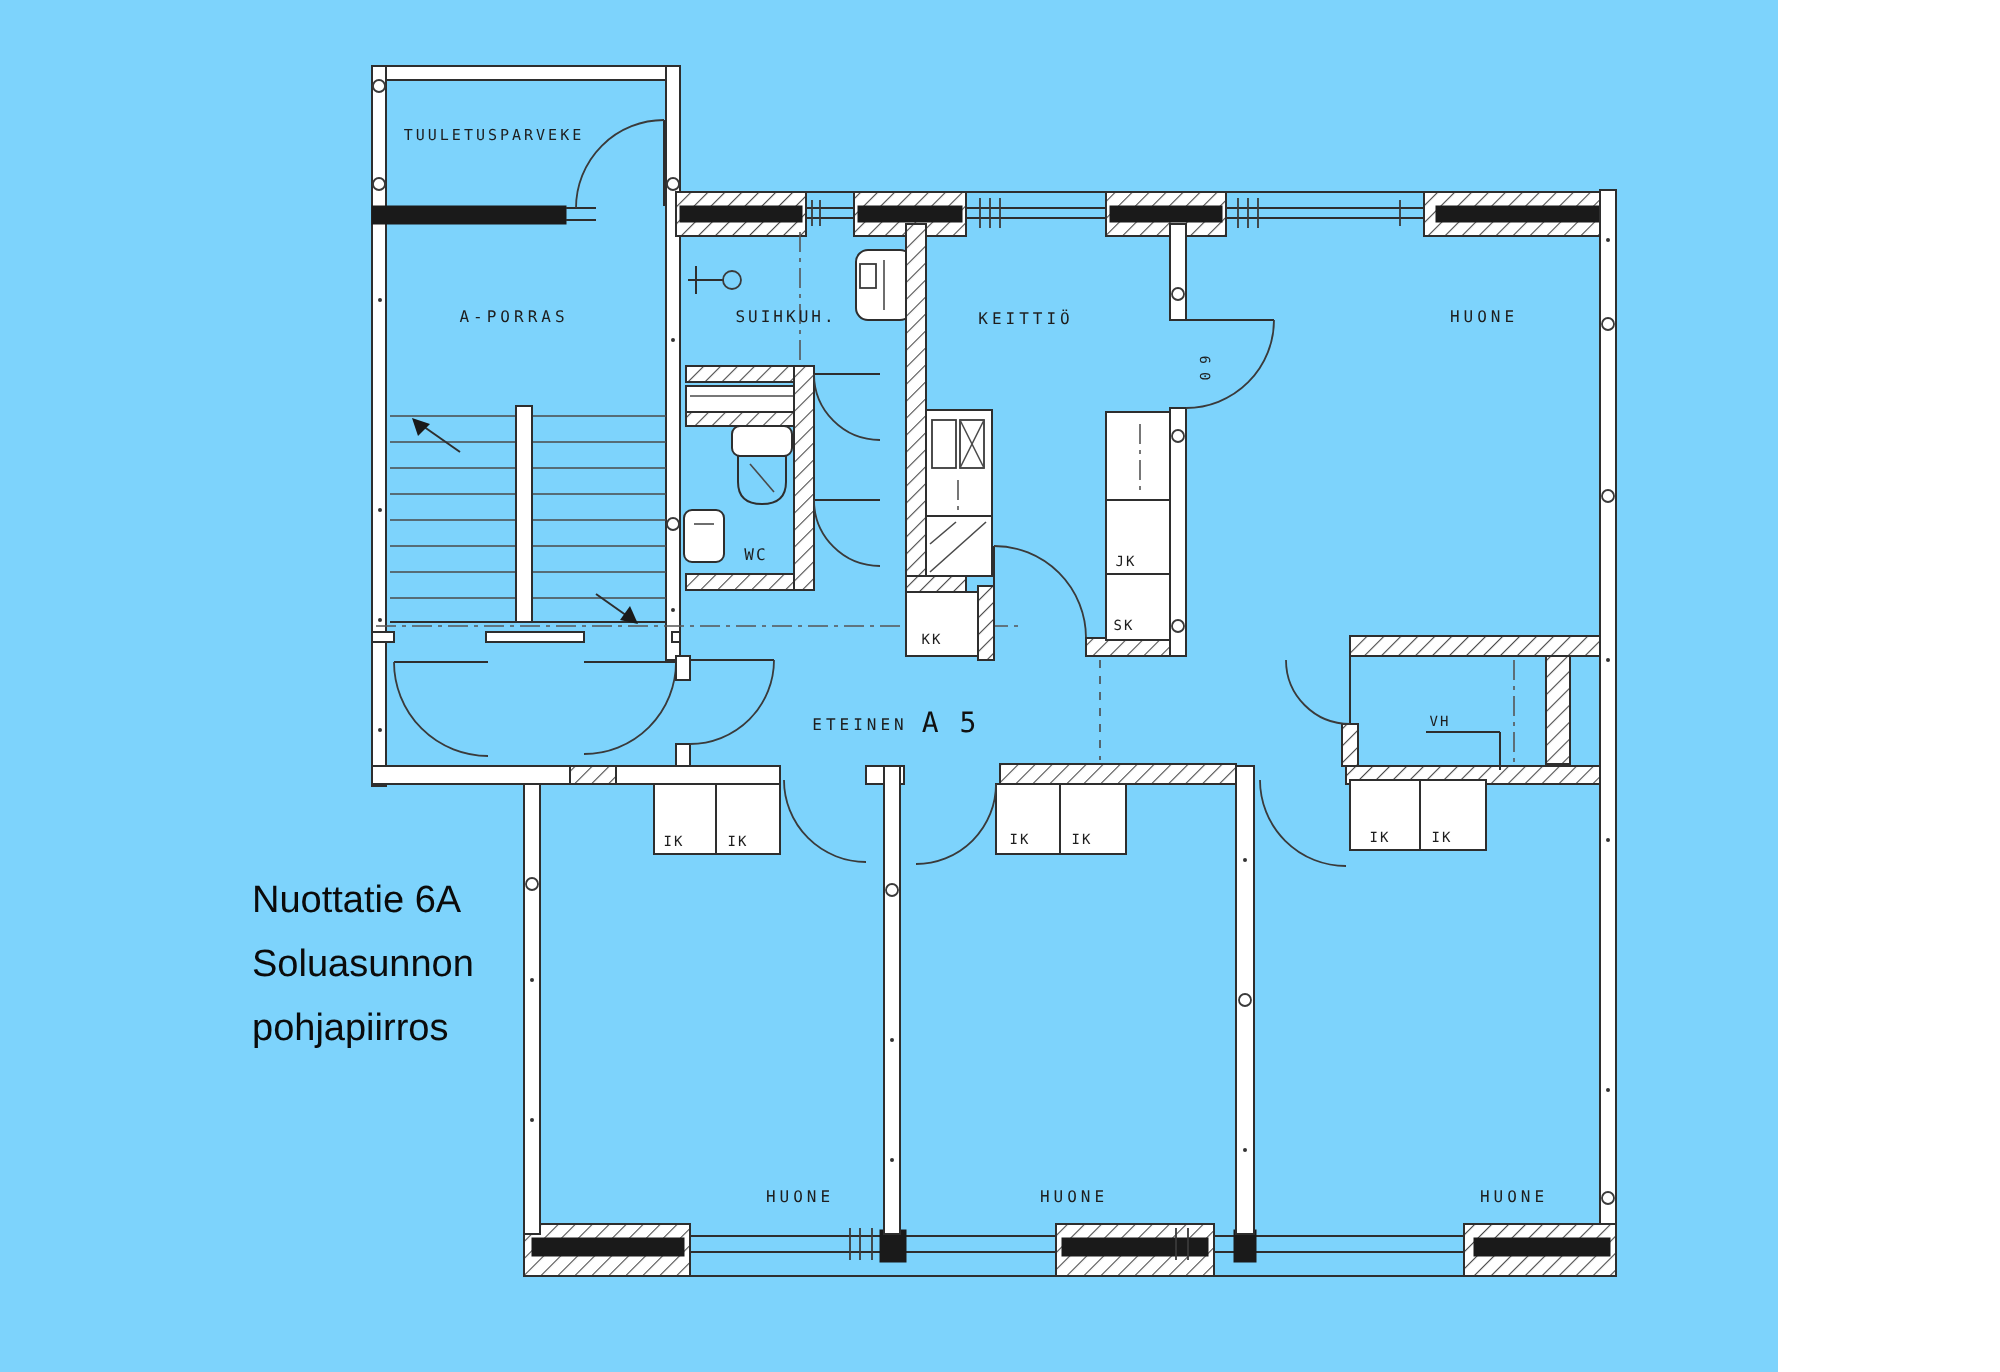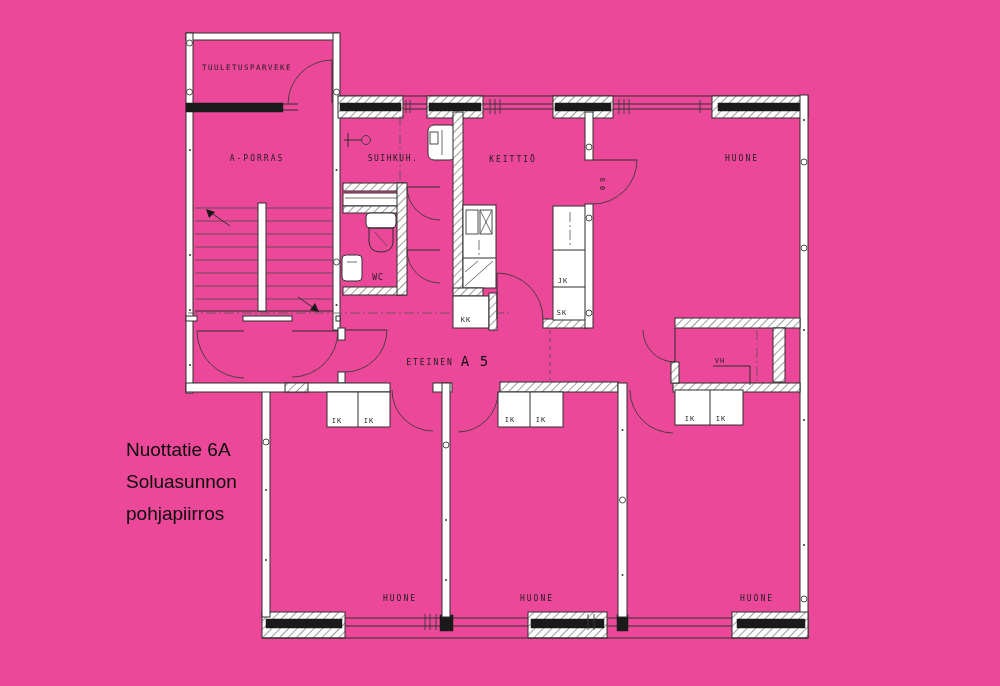--- a/index.html
+++ b/index.html
@@ -1,16 +1,16 @@
 <!DOCTYPE html>
 <html><head>
 <meta charset="utf-8">
 <style>
   html,body{margin:0;padding:0;background:#ffffff;}
-  .canvas{position:relative;width:1000px;height:686px;background:#ec4899;overflow:hidden;
+  .canvas{position:relative;width:889px;height:686px;background:#7dd3fc;overflow:hidden;
           font-family:"Liberation Sans", sans-serif;}
   svg{position:absolute;left:0;top:0;}
   .lbl{font-family:"DejaVu Sans Mono", monospace;font-size:8px;letter-spacing:2px;
        fill:#1e1e1e;text-anchor:middle;}
   .lbl-sm{font-family:"DejaVu Sans Mono", monospace;font-size:7px;letter-spacing:1px;
        fill:#1e1e1e;text-anchor:middle;}
   .lbl-big{font-family:"DejaVu Sans Mono", monospace;font-size:14px;letter-spacing:1px;
        fill:#111;text-anchor:middle;}
   .caption{font-family:"Liberation Sans", sans-serif;font-size:19px;fill:#0b0b0b;}
   .w{fill:#ffffff;stroke:#2e2e2e;stroke-width:1;}

